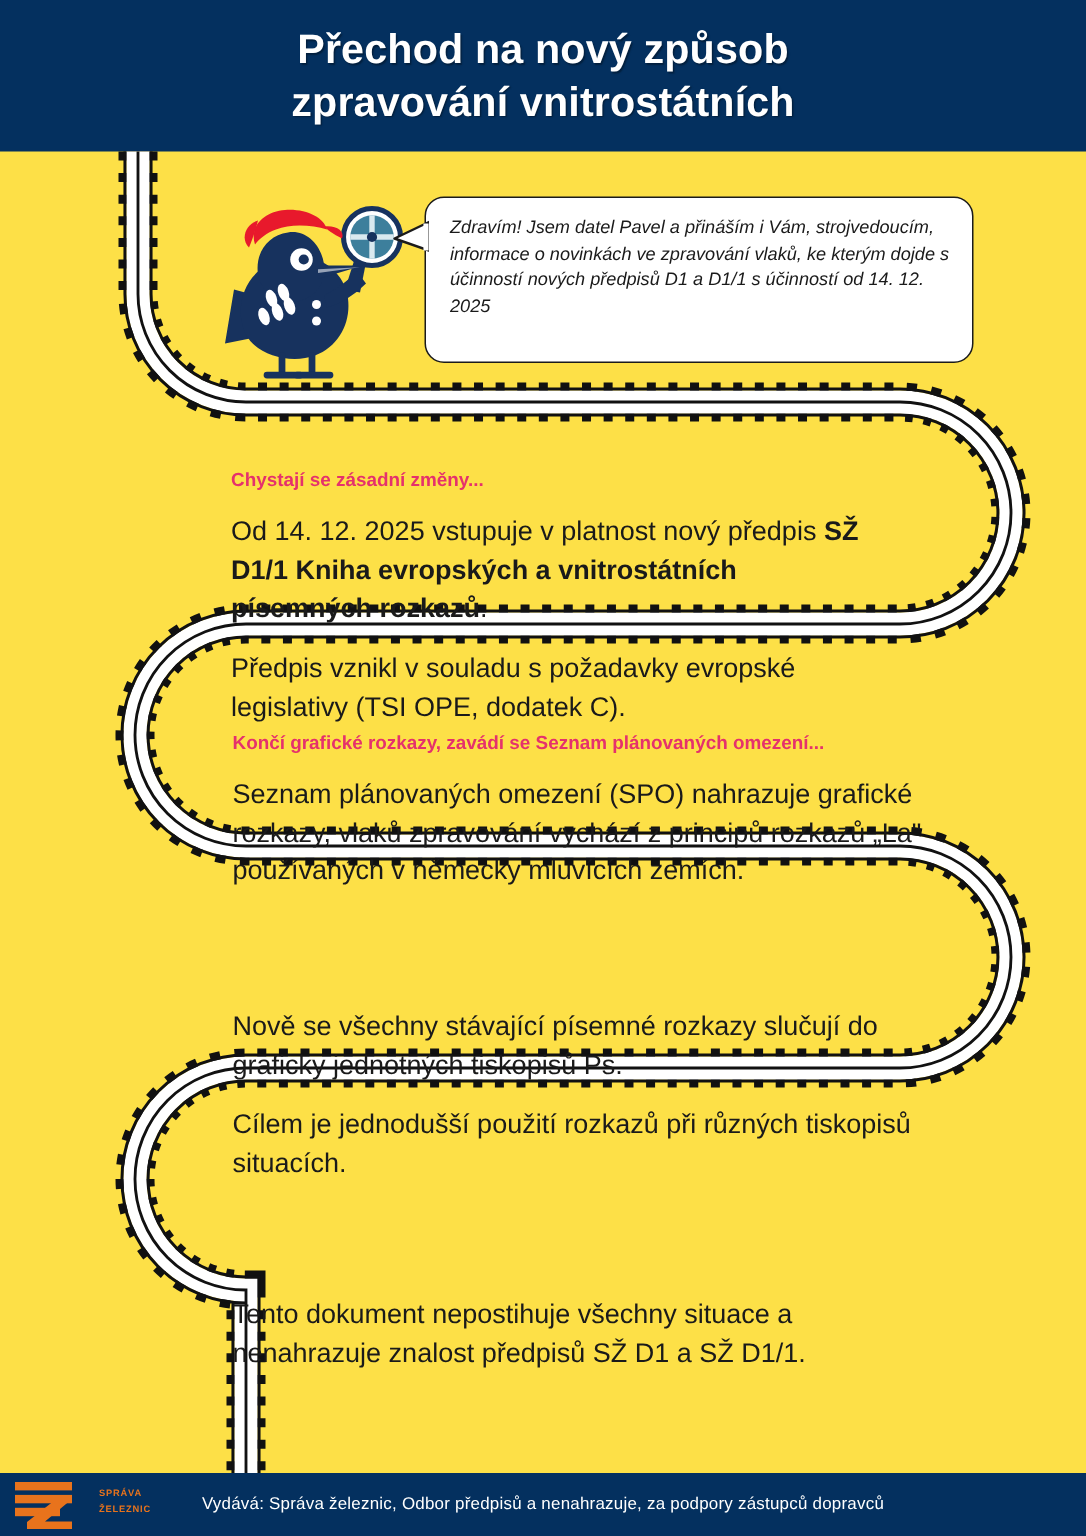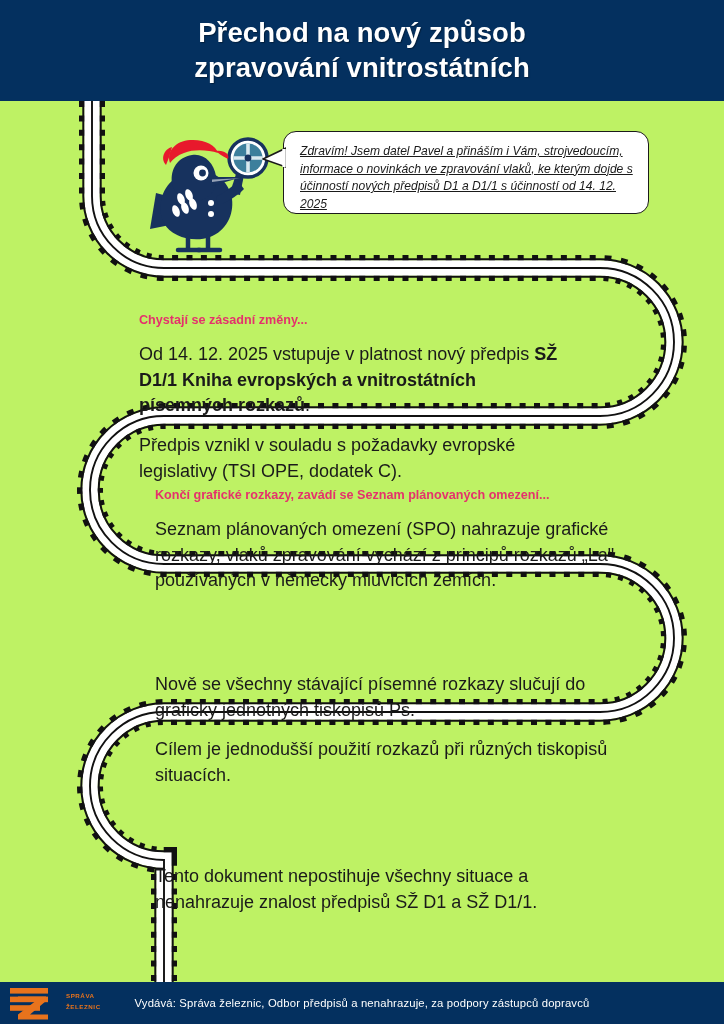--- a/index.html
+++ b/index.html
@@ -4,21 +4,21 @@
 <style>
   html,body{margin:0;padding:0;}
   body{
     width:724px;height:1024px;
     background:#ffffff;
     font-family:"Liberation Sans", sans-serif;
     position:relative;
     overflow:hidden;
     color:#1a1a1a;
   }
-  .page{position:relative;width:724px;height:1024px;background:#bef264;overflow:hidden;}
+  .page{position:relative;width:724px;height:1024px;background:#fde047;overflow:hidden;}
 
   
   .header{
     position:absolute;left:0;top:0;width:724px;height:101px;
     background:#04305f;
     display:flex;align-items:center;justify-content:center;
     flex-direction:column;
   }
   .header h1{
     margin:0;color:#ffffff;
@@ -30,41 +30,41 @@
   
   .track-layer{position:absolute;left:0;top:0;width:724px;height:1024px;pointer-events:none;}
 
   
   .mascot{position:absolute;left:148px;top:133px;width:130px;height:125px;}
 
   
   .bubble{
     position:absolute;left:283px;top:131px;width:366px;
     border:1.6px solid #1b1b1b;border-radius:13px;background:#fff;
-    padding:11px 14px 0 16px;box-sizing:border-box;text-decoration:underline;
+    padding:11px 14px 28px 16px;box-sizing:border-box;
   }
   .bubble p{
     margin:0;font-style:italic;font-size:12.1px;line-height:1.45;color:#1a1a1a;
   }
   .bubble .tail{
     position:absolute;left:-22px;top:14px;width:24px;height:30px;
   }
 
   
   .block{position:absolute;box-sizing:border-box;}
   .sec-head{
     color:#e5316c;font-weight:bold;font-size:12.6px;line-height:1.3;margin:0 0 14px 0;
   }
   .body-p{
     margin:0 0 14px 0;font-size:18px;line-height:1.42;color:#1a1a1a;
   }
   .body-p:last-child{margin-bottom:0;}
   .body-p b{font-weight:bold;}
 
-  #block-1{left:139px;top:312px;width:430px;}
+  #block-1{left:154px;top:312px;width:430px;}
   #block-2{left:155px;top:487px;width:470px;}
   #block-3{left:155px;top:672px;width:480px;}
   #block-4{left:155px;top:864px;width:450px;}
 
   
   .footer{
     position:absolute;left:0;bottom:0;width:724px;height:42px;
     background:#04305f;
   }
   .footer-text{

